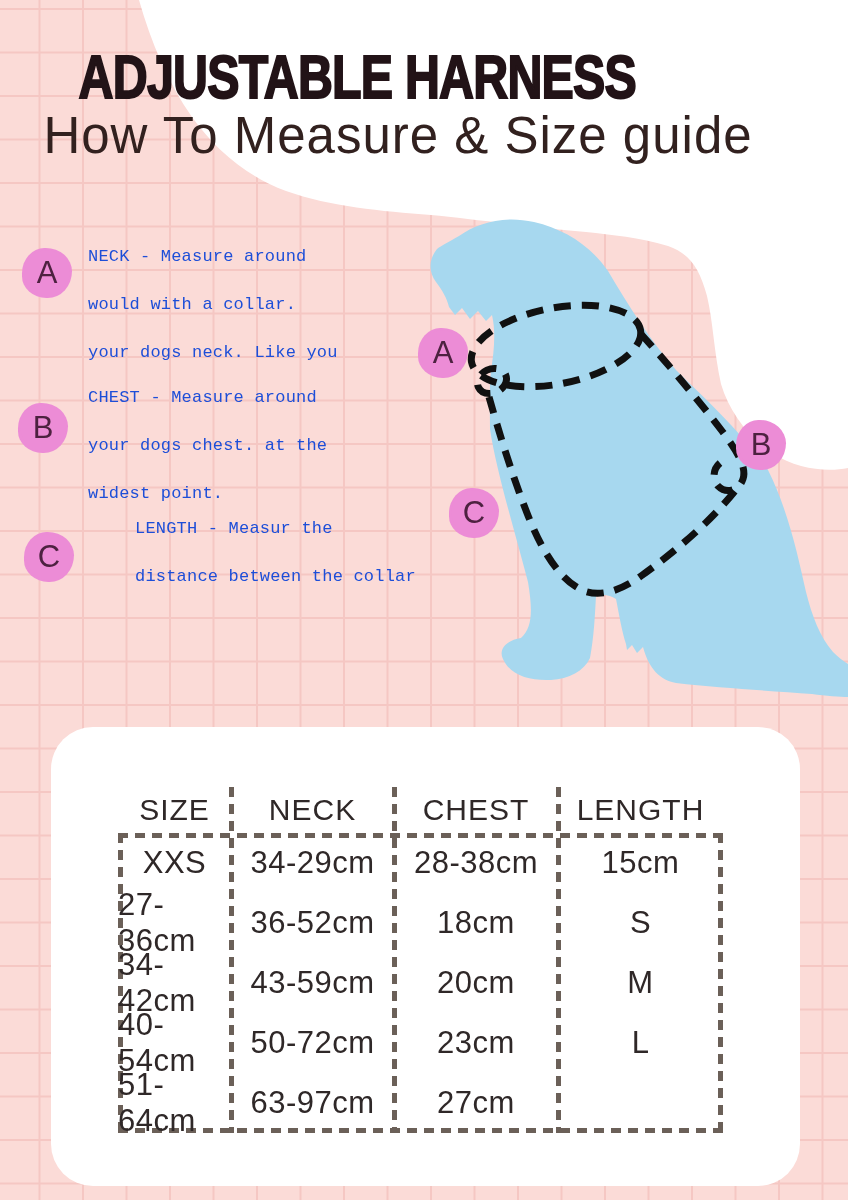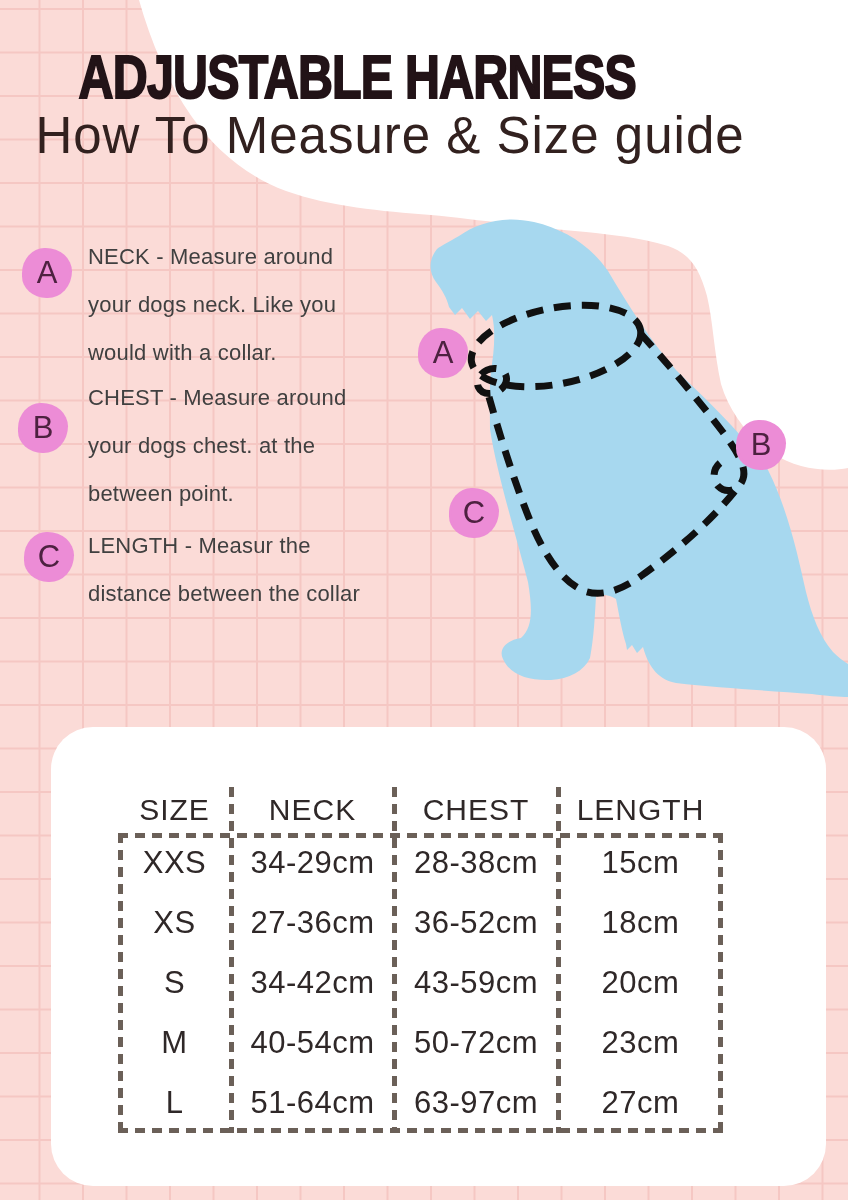--- a/index.html
+++ b/index.html
@@ -12,37 +12,37 @@
         linear-gradient(90deg,#f5c7c3 1.5px, transparent 1.5px);
       background-size:43.5px 43.5px;background-position:-5px 8px;z-index:0;}
   .blob-layer,.dog-layer{position:absolute;inset:0;width:848px;height:1200px;z-index:1;}
   .dog-layer{z-index:2;}
 
   .title{position:absolute;left:0;top:30px;width:848px;height:92px;z-index:3;
          display:flex;align-items:center;justify-content:flex-start;
          font-size:62px;font-weight:bold;color:#221317;letter-spacing:-1px;
          -webkit-text-stroke:2px #221317;}
   .title span{transform:scaleX(0.78);transform-origin:center;white-space:nowrap;}
-  .subtitle{position:absolute;left:0;top:102px;width:780px;height:66px;z-index:3;
+  .subtitle{position:absolute;left:8px;top:102px;width:780px;height:66px;z-index:3;
          display:flex;align-items:center;justify-content:center;
          font-size:51px;font-weight:400;color:#32211f;letter-spacing:1px;white-space:nowrap;}
 
   .marker{position:absolute;width:50px;height:50px;z-index:4;
           background:#ec8cd6;border-radius:46% 54% 50% 50%/52% 48% 55% 45%;
           display:flex;align-items:center;justify-content:center;
           font-size:31px;font-weight:500;color:#4d2140;}
   .marker::before{content:"";position:absolute;inset:2px;background:#ec8cd6;
           border-radius:55% 45% 48% 52%/46% 57% 43% 54%;transform:rotate(25deg);z-index:-1;}
 
   .instr-text{position:absolute;left:88px;width:350px;z-index:3;
-          color:#404040;font-size:22px;letter-spacing:0.2px;}
+          color:#1d4ed8;font-size:17px;letter-spacing:0.2px;font-family:Liberation Mono, monospace;}
   .instr-text .line{height:48px;line-height:48px;white-space:nowrap;}
 
   .card{position:absolute;left:51px;top:727px;width:749px;height:459px;
-        background:#ffffff;border-radius:42px;z-index:3;padding-left:26px;}
+        background:#ffffff;border-radius:42px;z-index:3;}
   .sizetable{position:absolute;left:67px;top:60px;width:605px;height:346px;}
   .tgrid{position:absolute;inset:0;display:grid;
          grid-template-columns:113px 163px 164px 165px;
          grid-template-rows:46px 60px 60px 60px 60px 60px;}
   .tcell{display:flex;align-items:center;justify-content:center;
          color:#2f2828;font-size:31px;letter-spacing:0.5px;}
   .tcell.th{font-size:30px;letter-spacing:1px;}
   .dashv{position:absolute;width:5px;top:0;height:346px;
          background:repeating-linear-gradient(180deg,#6b6058 0 10px,transparent 10px 17px);}
   .dashh{position:absolute;height:5px;left:0;width:605px;
@@ -93,37 +93,37 @@
 </div>
 <div class="subtitle">
   <span>How To Measure &amp; Size guide</span>
 </div>
 
 <div class="marker" style="left:22px;top:248px;">
   <span>A</span>
 </div>
 <div class="instr-text" style="top:233px;">
   <div class="line">NECK - Measure around</div>
+  <div class="line">would with a collar.</div>
   <div class="line">your dogs neck. Like you</div>
-  <div class="line">would with a collar.</div>
 </div>
 
 <div class="marker" style="left:18px;top:403px;">
   <span>B</span>
 </div>
 <div class="instr-text" style="top:374px;">
   <div class="line">CHEST - Measure around</div>
   <div class="line">your dogs chest. at the</div>
-  <div class="line">between point.</div>
+  <div class="line">widest point.</div>
 </div>
 
 <div class="marker" style="left:24px;top:532px;">
   <span>C</span>
 </div>
-<div class="instr-text" style="top:522px;">
+<div class="instr-text" style="top:505px;margin-left:47px;">
   <div class="line">LENGTH - Measur the</div>
   <div class="line">distance between the collar</div>
 </div>
 
 <div class="marker" style="left:418px;top:328px;">
   <span>A</span>
 </div>
 <div class="marker" style="left:736px;top:420px;">
   <span>B</span>
 </div>
@@ -146,21 +146,20 @@
       <div class="tcell th">SIZE</div>
       <div class="tcell th">NECK</div>
       <div class="tcell th">CHEST</div>
       <div class="tcell th">LENGTH</div>
 
       <div class="tcell">XXS</div>
       <div class="tcell">34-29cm</div>
       <div class="tcell">28-38cm</div>
       <div class="tcell">15cm</div>
 
-      <div class="tcell">XS</div>
       <div class="tcell">27-36cm</div>
       <div class="tcell">36-52cm</div>
       <div class="tcell">18cm</div>
 
       <div class="tcell">S</div>
       <div class="tcell">34-42cm</div>
       <div class="tcell">43-59cm</div>
       <div class="tcell">20cm</div>
 
       <div class="tcell">M</div>

